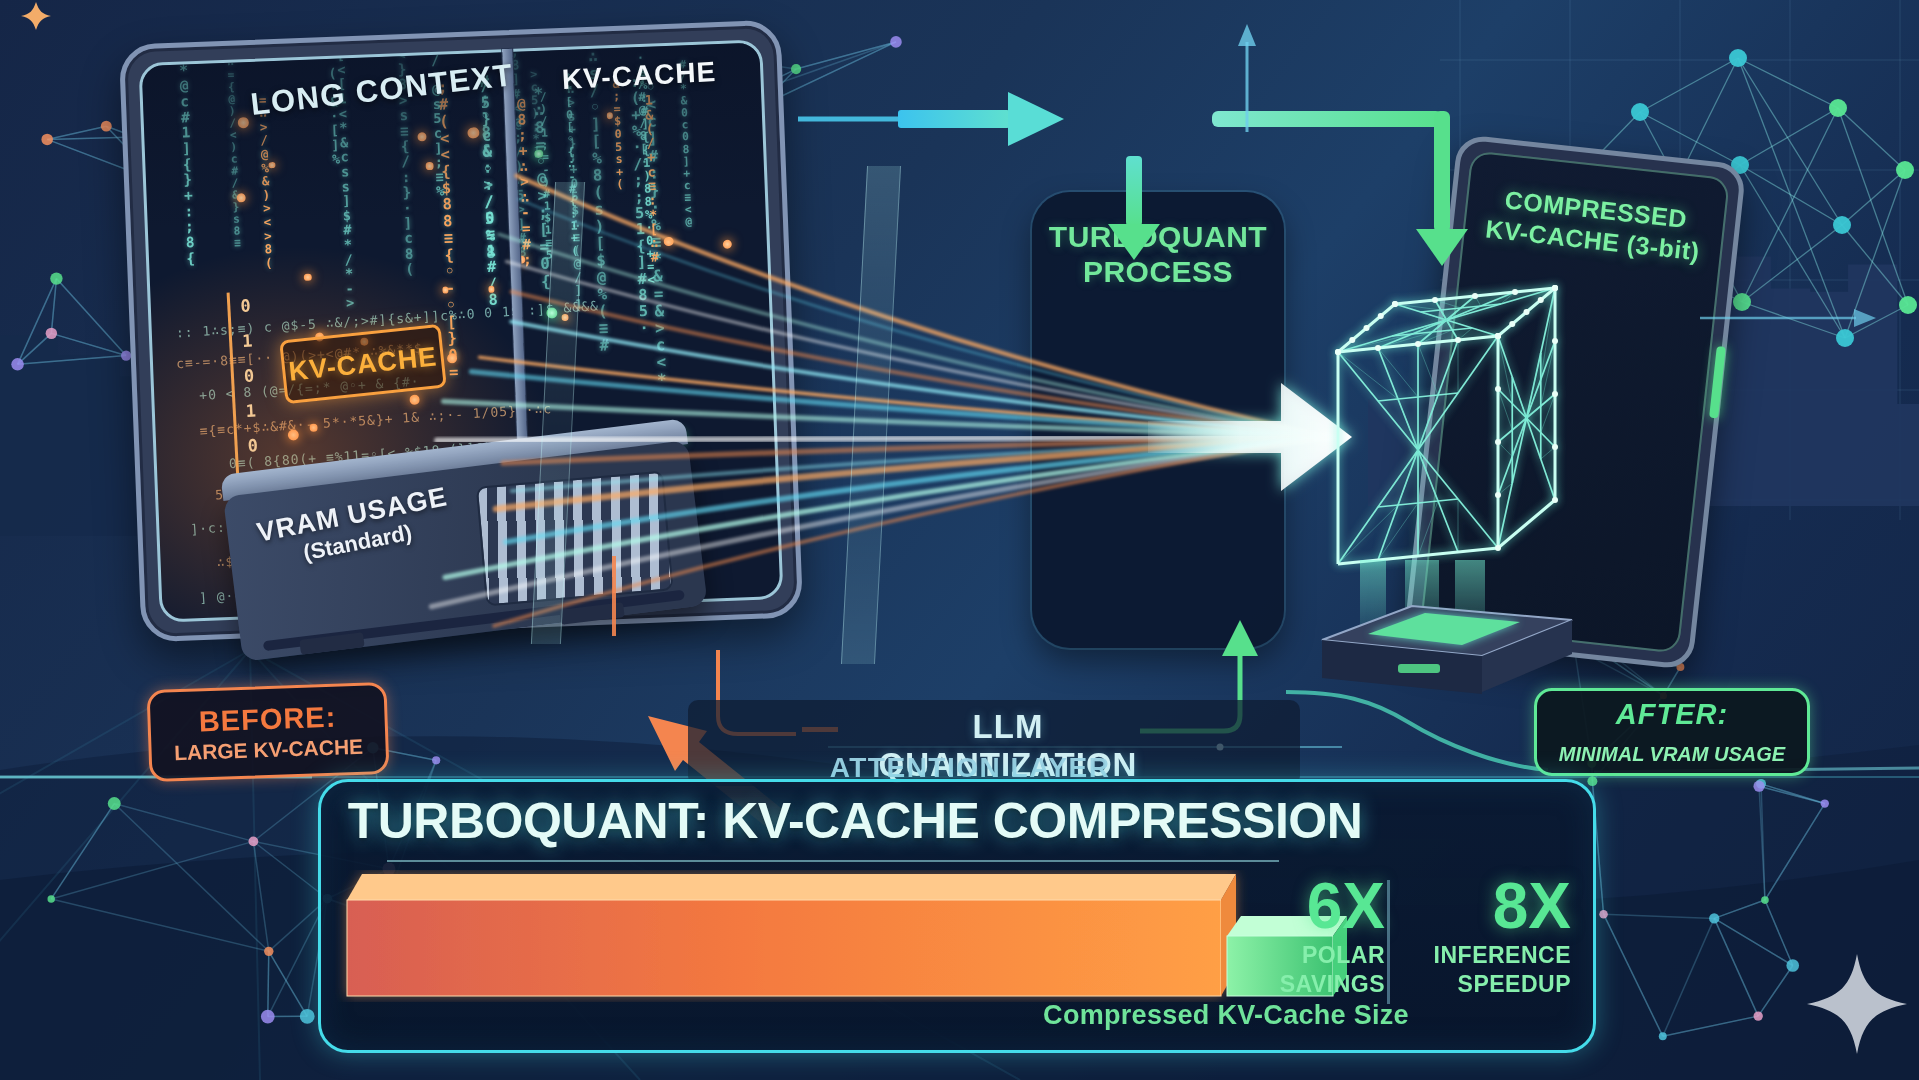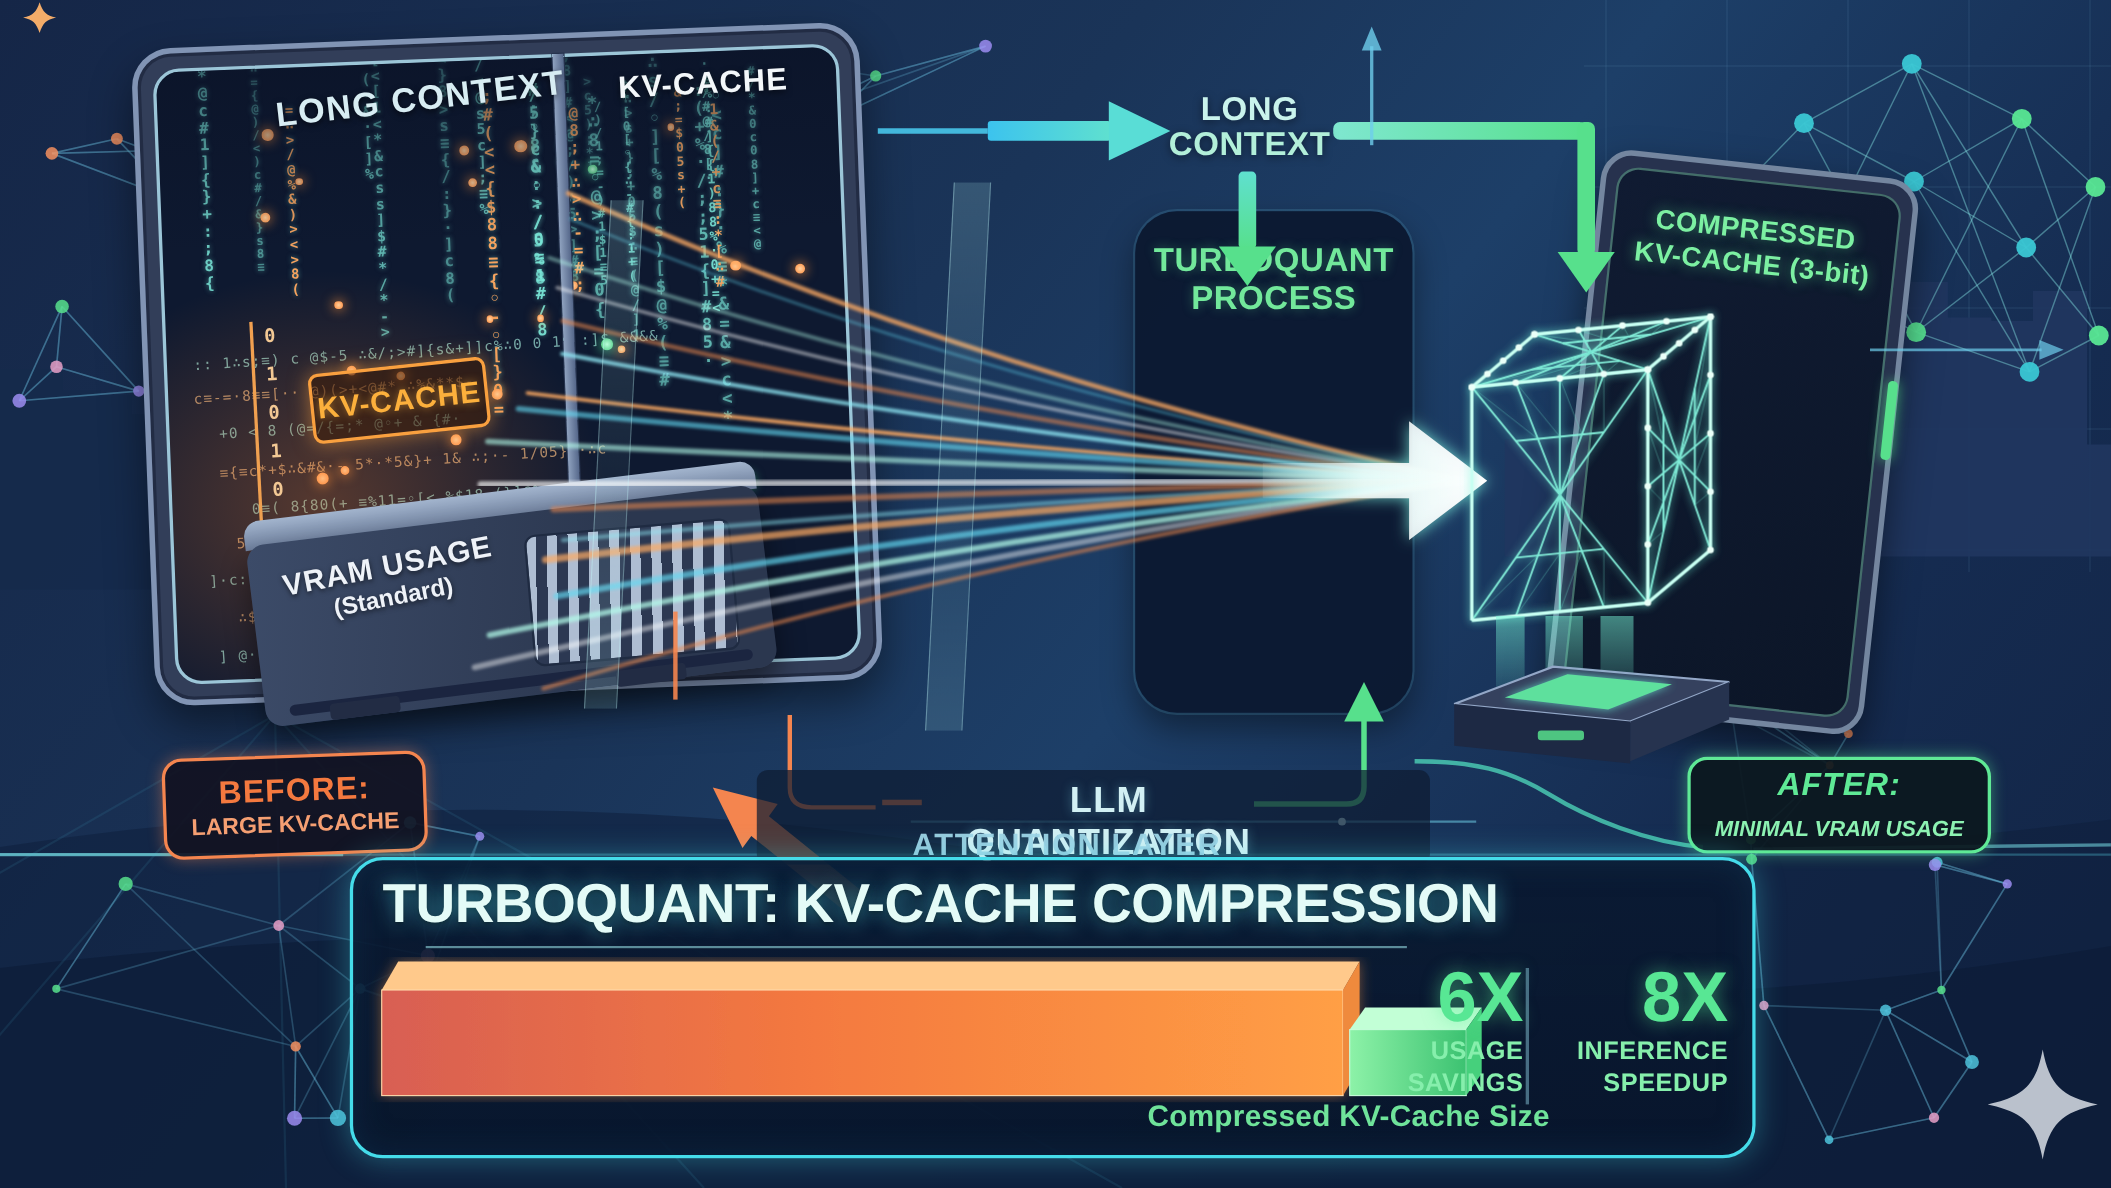--- a/index.html
+++ b/index.html
@@ -1052,24 +1052,20 @@
 
     <line x1="1247" y1="132" x2="1247" y2="42" stroke="rgba(110,205,235,.8)" stroke-width="3"></line>
     <polygon points="1238,46 1247,24 1256,46" fill="rgba(110,205,235,.8)"></polygon>
     <line x1="1700" y1="318" x2="1856" y2="318" stroke="rgba(110,205,235,.7)" stroke-width="2.5"></line>
     <polygon points="1854,309 1876,318 1854,327" fill="rgba(110,205,235,.7)"></polygon>
 
     <path d="M36 2 C39 11 42 14 51 16 C42 18 39 21 36 30 C33 21 30 18 21 16 C30 14 33 11 36 2 Z" fill="#ffb36b" opacity=".95"></path>
     <path d="M1857 954 C1863 986 1874 997 1907 1004 C1874 1011 1863 1022 1857 1054 C1851 1022 1840 1011 1807 1004 C1840 997 1851 986 1857 954 Z" fill="#c9cfd9" opacity=".92"></path>
   </svg>
 
-  <div class="abs midlabel">
-    <div class="l1">LONG</div>
-    <div class="l2">CONTEXT</div>
-  </div>
 
   <div class="abs badge badge-before">
     <div class="t">BEFORE:</div>
     <div class="s">LARGE KV-CACHE</div>
   </div>
   <div class="abs badge badge-after">
     <div class="t">AFTER:</div>
     <div class="s">MINIMAL VRAM USAGE</div>
   </div>
 
@@ -1104,21 +1100,21 @@
       <g>
         <polygon points="906,46 1012,46 998,66 892,66" fill="#c2ffd6"></polygon>
         <rect x="892" y="66" width="106" height="60" fill="url(#gfg)" stroke="#c8ffdd" stroke-width="1"></rect>
         <polygon points="998,66 1012,46 1012,106 998,126" fill="#46d07c"></polygon>
       </g>
     </svg>
     <div class="barlabel cmp">Compressed KV-Cache Size</div>
     <div class="statdiv"></div>
     <div class="stat stat1">
       <div class="v">6X</div>
-      <div class="w">USAGE</div>
+      <div class="w">POLAR</div>
       <div class="w">SAVINGS</div>
     </div>
     <div class="stat stat2">
       <div class="v">8X</div>
       <div class="w">INFERENCE</div>
       <div class="w">SPEEDUP</div>
     </div>
   </div>
 
 </div>

